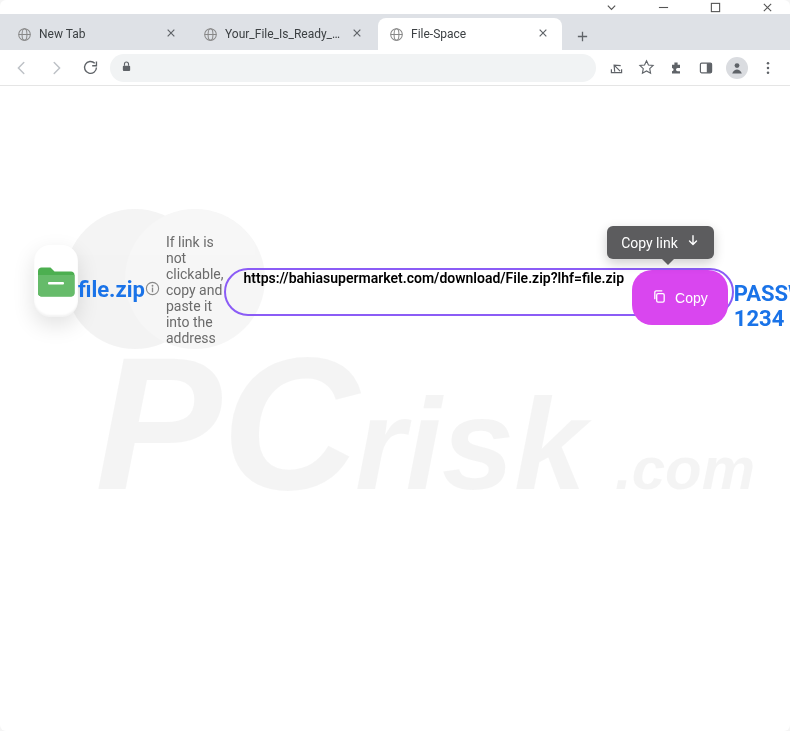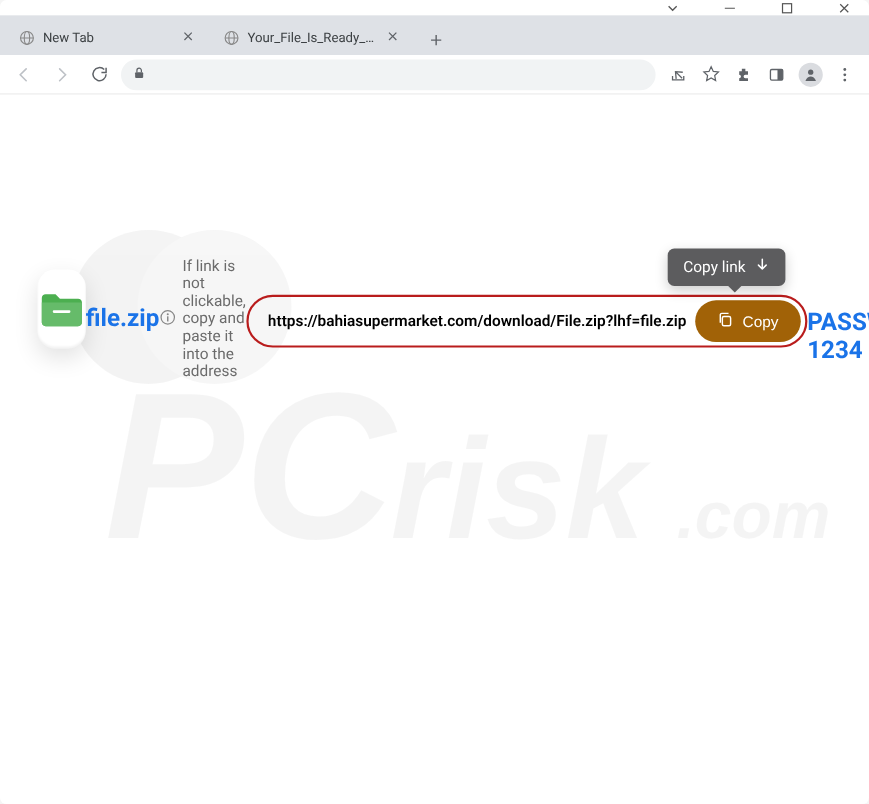--- a/index.html
+++ b/index.html
@@ -108,32 +108,32 @@
 }
 .file-name { margin-top: 16px; color: #1a73e8; font-size: 22px; font-weight: 700; }
 .headline { margin-top: 30px; font-size: 26px; font-weight: 700; color: #222; }
 .hint { margin-top: 18px; font-size: 14px; color: #6b6b6b; display:flex; align-items:center; gap:6px; }
 .hint .info-icon { color:#888; }
 
 .link-row {
   margin-top: 22px;
   width: 520px;
   height: 48px;
-  border: 2px solid #b91c1c;
+  border: 2px solid #8b5cf6;
   border-radius: 24px;
-  display:flex; align-items:center;
+  display:flex; align-items:flex-start;
   padding: 0 4px 0 18px;
   gap: 8px;
   position: relative;
 }
 .link-text { flex:1; font-size: 14px; font-weight: 600; color:#000000; overflow:hidden; white-space:nowrap; }
 .copy-btn {
-  height: 38px;
+  height: 55px;
   padding: 0 20px;
-  background: #a16207;
+  background: #d946ef;
   color:#fff;
   border-radius: 20px;
   display:flex; align-items:center; gap:8px;
   font-size: 14px; font-weight:500;
   cursor: pointer;
   border: none;
 }
 
 .tooltip {
   position: absolute;
@@ -203,20 +203,35 @@
   </div>
   <div class="tab">
     <span class="favicon">
       <svg viewBox="0 0 16 16" width="15" height="15">
           <circle cx="8" cy="8" r="6.2" stroke="#888" stroke-width="1.1" fill="none"></circle>
           <ellipse cx="8" cy="8" rx="2.6" ry="6.2" stroke="#888" stroke-width="1.1" fill="none"></ellipse>
           <line x1="1.8" y1="8" x2="14.2" y2="8" stroke="#888" stroke-width="1.1"></line>
         </svg>
     </span>
     <span class="title">Your_File_Is_Ready_To_Downl</span>
+    <span class="close">
+      <svg viewBox="0 0 12 12" width="10" height="10">
+          <path d="M2 2l8 8M10 2l-8 8" stroke="currentColor" stroke-width="1.4"></path>
+        </svg>
+    </span>
+  </div>
+  <div class="tab active">
+    <span class="favicon">
+      <svg viewBox="0 0 16 16" width="15" height="15">
+          <circle cx="8" cy="8" r="6.2" stroke="#888" stroke-width="1.1" fill="none"></circle>
+          <ellipse cx="8" cy="8" rx="2.6" ry="6.2" stroke="#888" stroke-width="1.1" fill="none"></ellipse>
+          <line x1="1.8" y1="8" x2="14.2" y2="8" stroke="#888" stroke-width="1.1"></line>
+        </svg>
+    </span>
+    <span class="title">File-Space</span>
     <span class="close">
       <svg viewBox="0 0 12 12" width="10" height="10">
           <path d="M2 2l8 8M10 2l-8 8" stroke="currentColor" stroke-width="1.4"></path>
         </svg>
     </span>
   </div>
   <div class="new-tab">
     <svg viewBox="0 0 14 14" width="13" height="13">
         <path d="M7 2v10M2 7h10" stroke="currentColor" stroke-width="1.4"></path>
       </svg>

